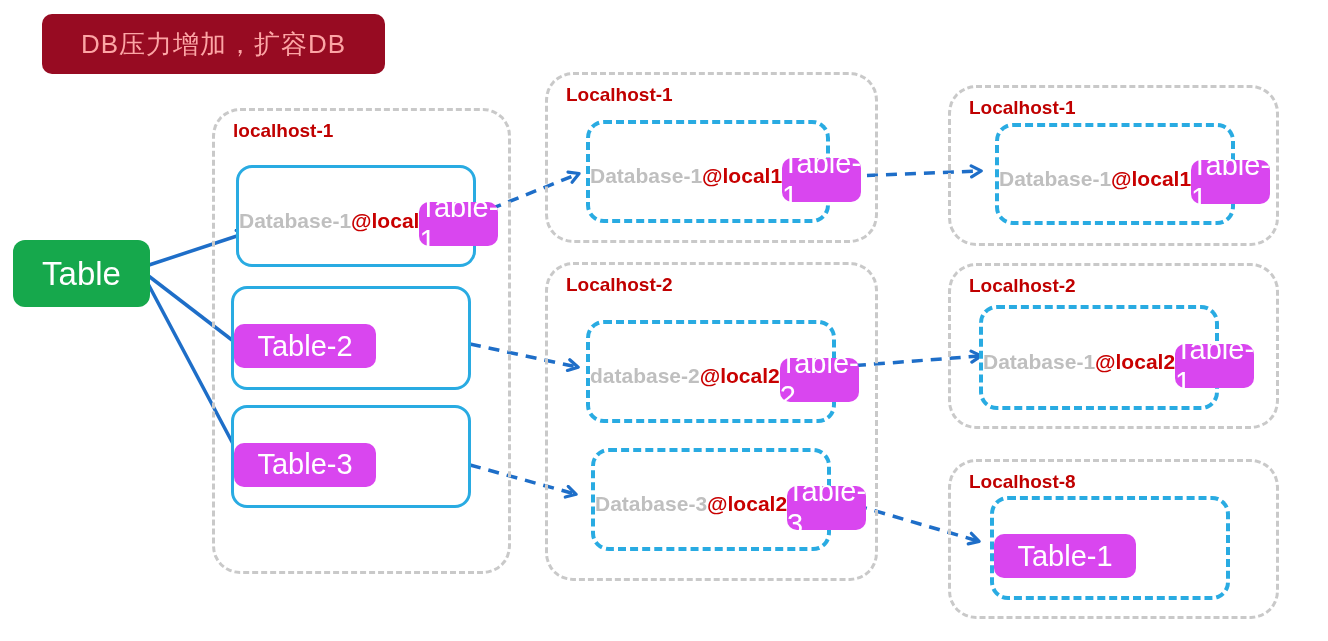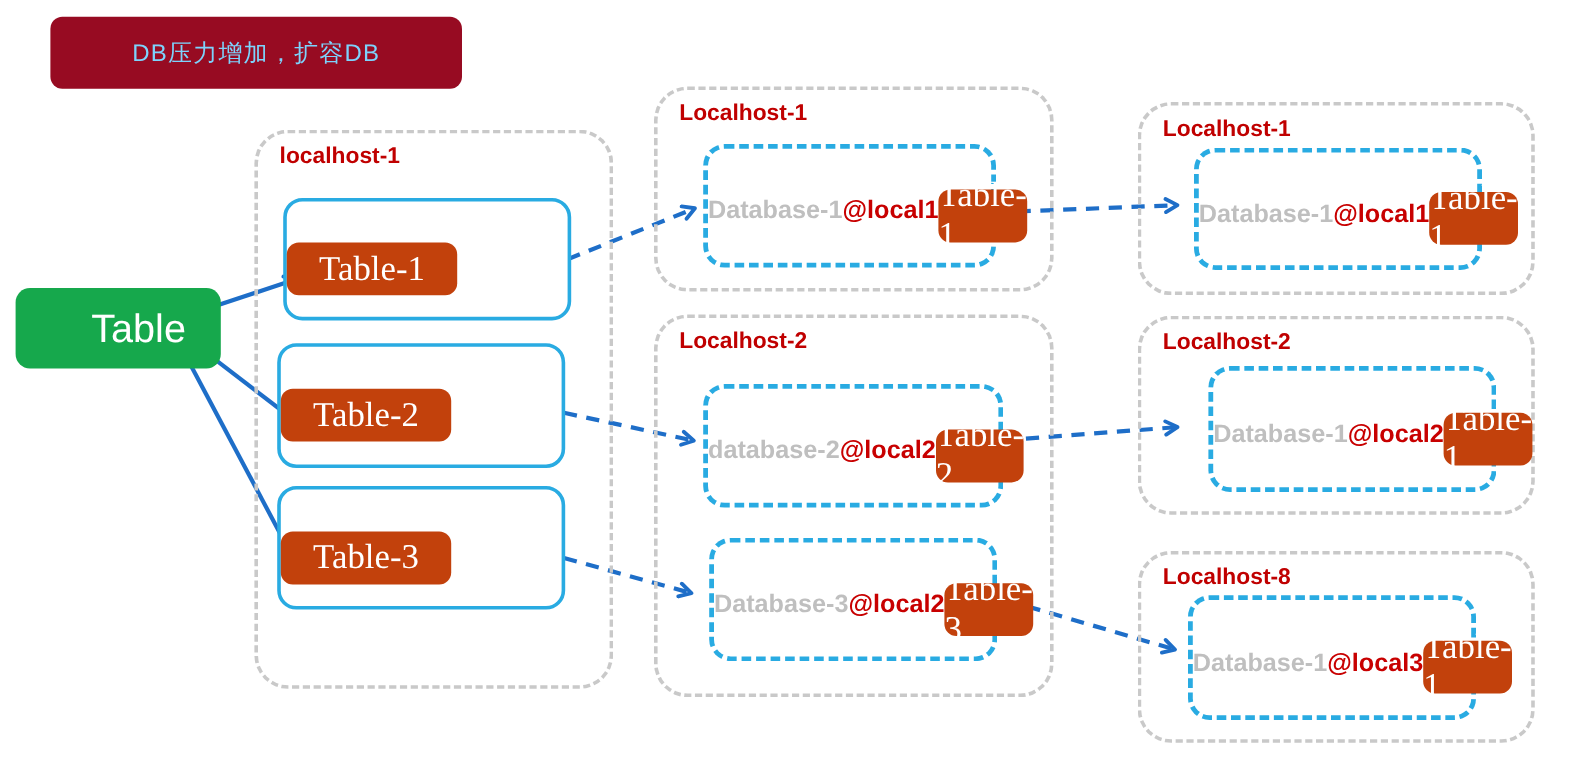--- a/index.html
+++ b/index.html
@@ -11,34 +11,34 @@
     background: #ffffff;
     overflow: hidden;
   }
   .arrow-layer { position: absolute; left: 0; top: 0; width: 1328px; height: 641px; }
 
   .banner {
     position: absolute;
     left: 42px; top: 14px; width: 343px; height: 60px;
     background: #970B22;
     border-radius: 10px;
-    color: #7dd3fc;
-    font-size: 20px;
+    color: #fca5a5;
+    font-size: 26px;
     display: flex; align-items: center; justify-content: center;
     letter-spacing: 1px;
   }
 
   .source-table {
     position: absolute;
     left: 13px; top: 240px; width: 137px; height: 67px;
     background: #16A84C;
     border-radius: 12px;
     color: #ffffff;
     font-size: 33px;
-    display: flex; align-items: center; justify-content: center; padding-left: 34px;
+    display: flex; align-items: center; justify-content: center;
   }
 
   .host {
     position: absolute;
     border: 3px dashed #C9C9C9;
     border-radius: 28px;
     background: transparent;
   }
   .host-label {
     position: absolute;
@@ -66,25 +66,25 @@
     font-weight: bold;
     white-space: nowrap;
     line-height: 26px;
   }
   .db-name { color: #BFBFBF; }
   .db-at   { color: #C80000; }
 
   .table-chip {
     margin-top: 7px;
     width: 142px; height: 44px;
-    background: #c2410c;
+    background: #d946ef;
     border-radius: 10px;
     color: #ffffff;
     font-size: 29px;
-    display: flex; align-items: center; justify-content: center; font-family: Liberation Serif, serif;
+    display: flex; align-items: center; justify-content: center;
   }
 </style>
 </head>
 <body>
 
 <div class="canvas">
 
   <svg class="arrow-layer" width="1328" height="641" viewBox="0 0 1328 641" xmlns="http://www.w3.org/2000/svg">
     <defs>
       <marker id="head" viewBox="0 0 12 12" refX="9" refY="6" markerWidth="4.2" markerHeight="4.2" orient="auto">
@@ -108,20 +108,21 @@
   </svg>
 
   <div class="banner">DB压力增加，扩容DB</div>
 
   <div class="source-table">Table</div>
 
   <div class="host" style="left:212px; top:108px; width:293px; height:460px;">
     <div class="host-label">localhost-1</div>
 
     <div class="dbbox solid" style="left:21px; top:54px; width:240px; height:102px;">
+      <div class="db-title"><span class="db-name">Database-1</span><span class="db-at">@local</span></div>
       <div class="table-chip">Table-1</div>
     </div>
 
     <div class="dbbox solid" style="left:16px; top:175px; width:240px; height:104px;">
       <div class="table-chip">Table-2</div>
     </div>
 
     <div class="dbbox solid" style="left:16px; top:294px; width:240px; height:103px;">
       <div class="table-chip">Table-3</div>
     </div>
@@ -150,27 +151,26 @@
   <div class="host" style="left:948px; top:85px; width:325px; height:155px;">
     <div class="host-label">Localhost-1</div>
     <div class="dbbox dashed" style="left:44px; top:35px; width:240px; height:102px;">
       <div class="db-title"><span class="db-name">Database-1</span><span class="db-at">@local1</span></div>
       <div class="table-chip">Table-1</div>
     </div>
   </div>
 
   <div class="host" style="left:948px; top:263px; width:325px; height:160px;">
     <div class="host-label">Localhost-2</div>
-    <div class="dbbox dashed" style="left:56px; top:39px; width:240px; height:105px;">
+    <div class="dbbox dashed" style="left:28px; top:39px; width:240px; height:105px;">
       <div class="db-title"><span class="db-name">Database-1</span><span class="db-at">@local2</span></div>
       <div class="table-chip">Table-1</div>
     </div>
   </div>
 
   <div class="host" style="left:948px; top:459px; width:325px; height:154px;">
     <div class="host-label">Localhost-8</div>
     <div class="dbbox dashed" style="left:39px; top:34px; width:240px; height:104px;">
-      <div class="db-title"><span class="db-name">Database-1</span><span class="db-at">@local3</span></div>
       <div class="table-chip">Table-1</div>
     </div>
   </div>
 
 </div>
 
 </body></html>

